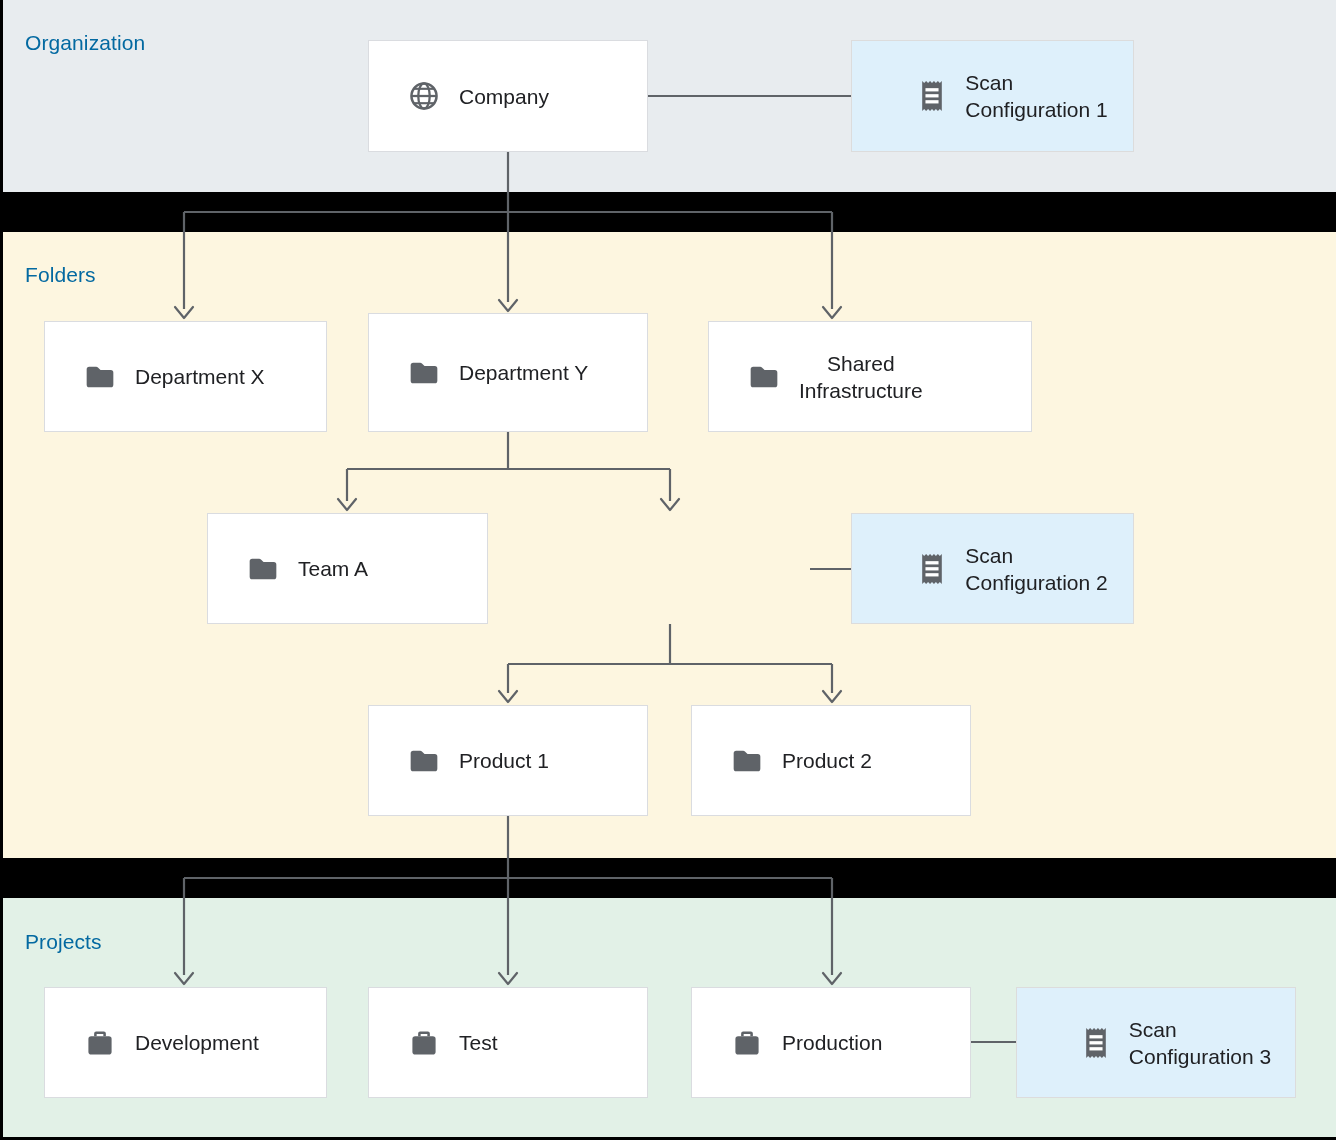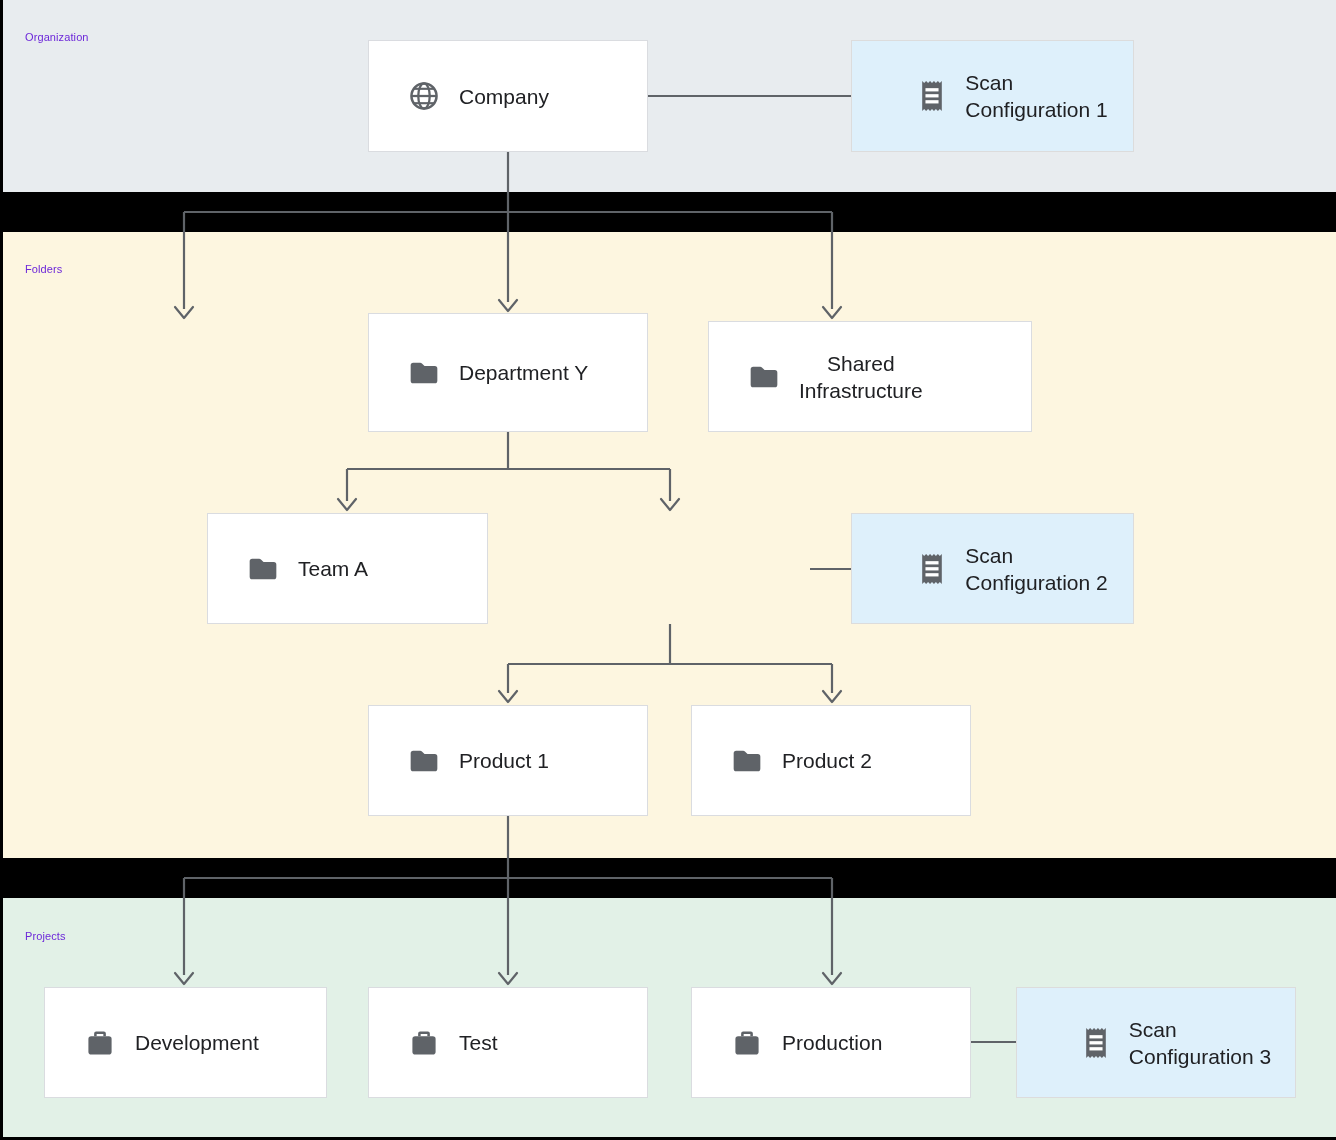--- a/index.html
+++ b/index.html
@@ -20,22 +20,22 @@
   
   .band{position:absolute;left:0;width:1336px;}
   .band-org      {top:0px;   height:192px; background:#e8ecef;}
   .band-gap-1    {top:192px; height:40px;  background:#000000;}
   .band-folders  {top:232px; height:626px; background:#fdf6e0;}
   .band-gap-2    {top:858px; height:40px;  background:#000000;}
   .band-projects {top:898px; height:242px; background:#e2f1e7;}
 
   .band-label{
     position:absolute;
-    font-size:11px;
-    color:#6d28d9;
+    font-size:21px;
+    color:#0369a1;
     letter-spacing:.1px;
     white-space:nowrap;
   }
 
   
   #wires{position:absolute;left:0;top:0;width:1336px;height:1140px;overflow:visible;}
 
   
   .node{
     position:absolute;
@@ -154,20 +154,28 @@
                  L19.5 24.4 L18 22.9 L16.5 24.4 L15 22.9 L13.5 24.4 L12 22.9 L10.5 24.4 L9 22.9 L7.5 24.4 L6 22.9 L4.5 24.4 Z" fill="#5f6368"></path>
         <rect x="7" y="7" width="10" height="2.5" fill="#ffffff"></rect>
         <rect x="7" y="11.6" width="10" height="2.5" fill="#ffffff"></rect>
         <rect x="7" y="16.2" width="10" height="2.5" fill="#ffffff"></rect>
       </svg>
     </span>
     <span class="lbl">Scan
 Configuration 1</span>
   </div>
 
+  <div class="node" style="left:41px;top:321px;width:283px;height:111px;">
+    <span class="ico">
+      <svg width="32" height="32" viewBox="0 0 24 24">
+        <path d="M2 6.2 a1.9 1.9 0 0 1 1.9-1.9 H9.1 a1.9 1.9 0 0 1 1.35 .56 L12.4 6.8 H20.1 A1.9 1.9 0 0 1 22 8.7 V17.8 A1.9 1.9 0 0 1 20.1 19.7 H3.9 A1.9 1.9 0 0 1 2 17.8 Z" fill="#5f6368"></path>
+      </svg>
+    </span>
+    <span class="lbl">Department X</span>
+  </div>
 
   <div class="node" style="left:365px;top:313px;width:280px;height:119px;">
     <span class="ico">
       <svg width="32" height="32" viewBox="0 0 24 24">
         <path d="M2 6.2 a1.9 1.9 0 0 1 1.9-1.9 H9.1 a1.9 1.9 0 0 1 1.35 .56 L12.4 6.8 H20.1 A1.9 1.9 0 0 1 22 8.7 V17.8 A1.9 1.9 0 0 1 20.1 19.7 H3.9 A1.9 1.9 0 0 1 2 17.8 Z" fill="#5f6368"></path>
       </svg>
     </span>
     <span class="lbl">Department Y</span>
   </div>
 

